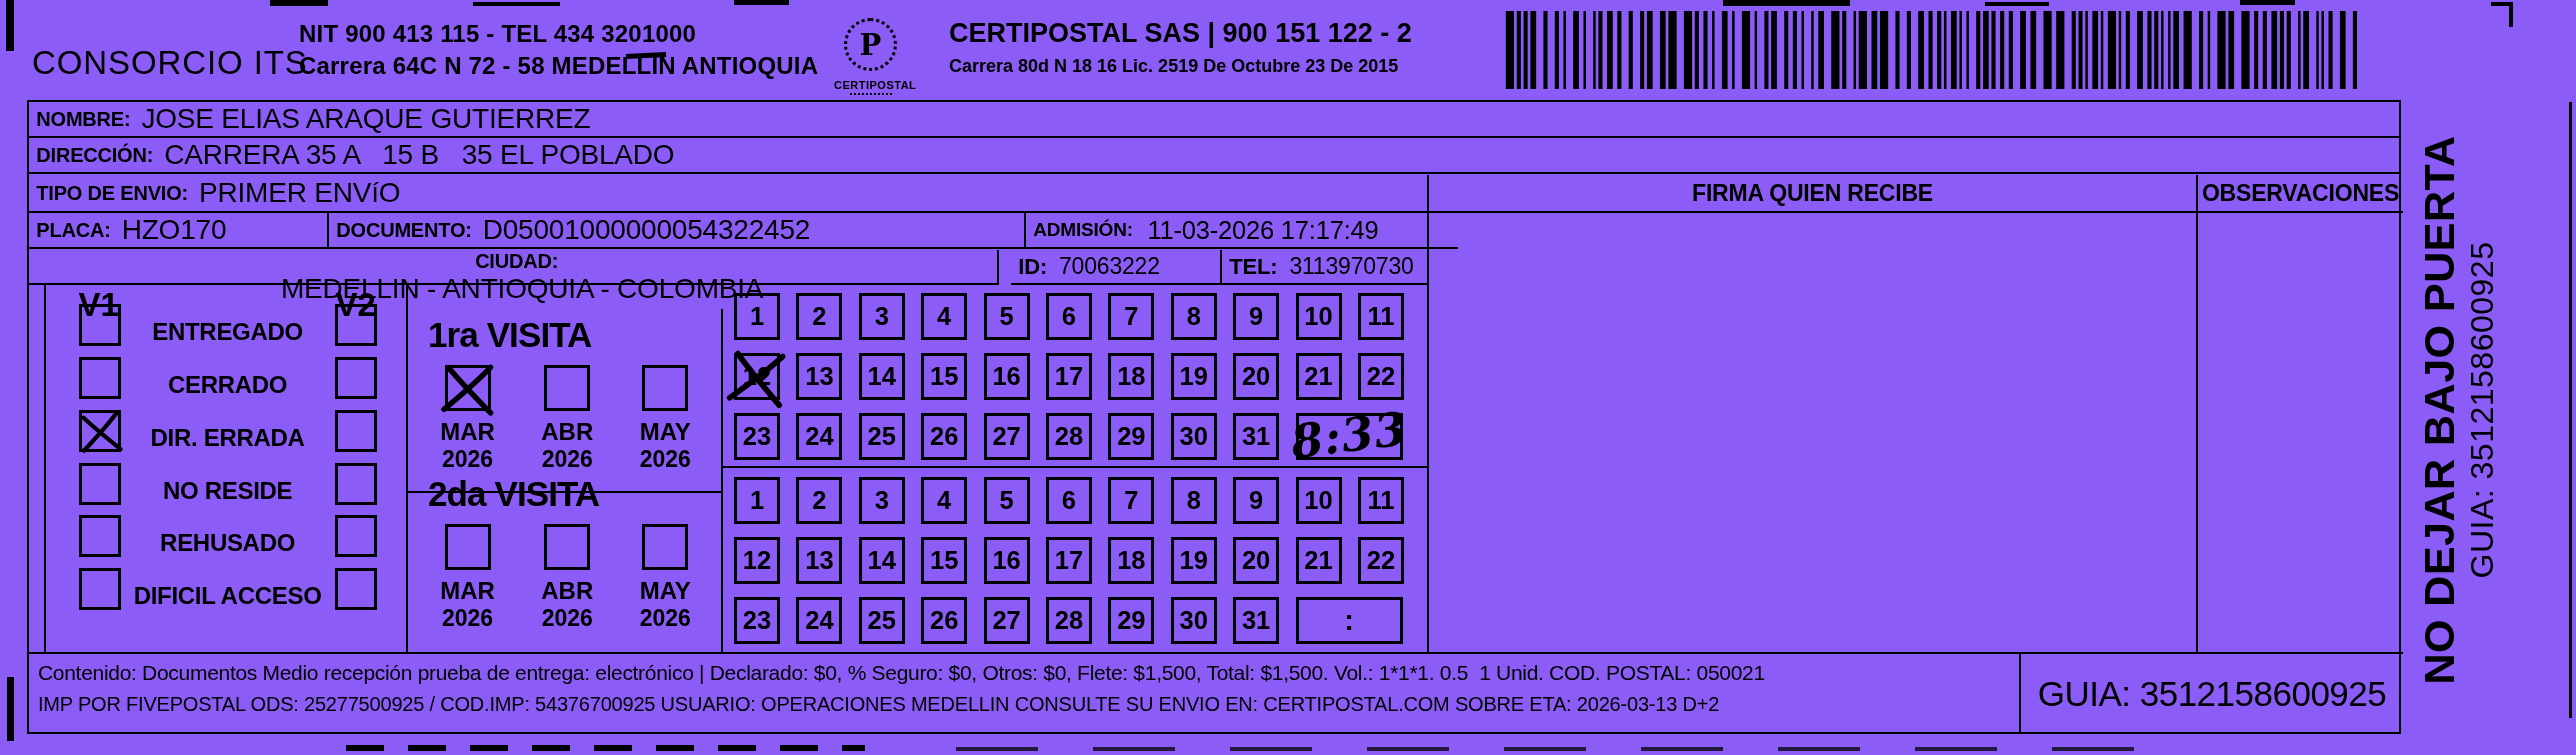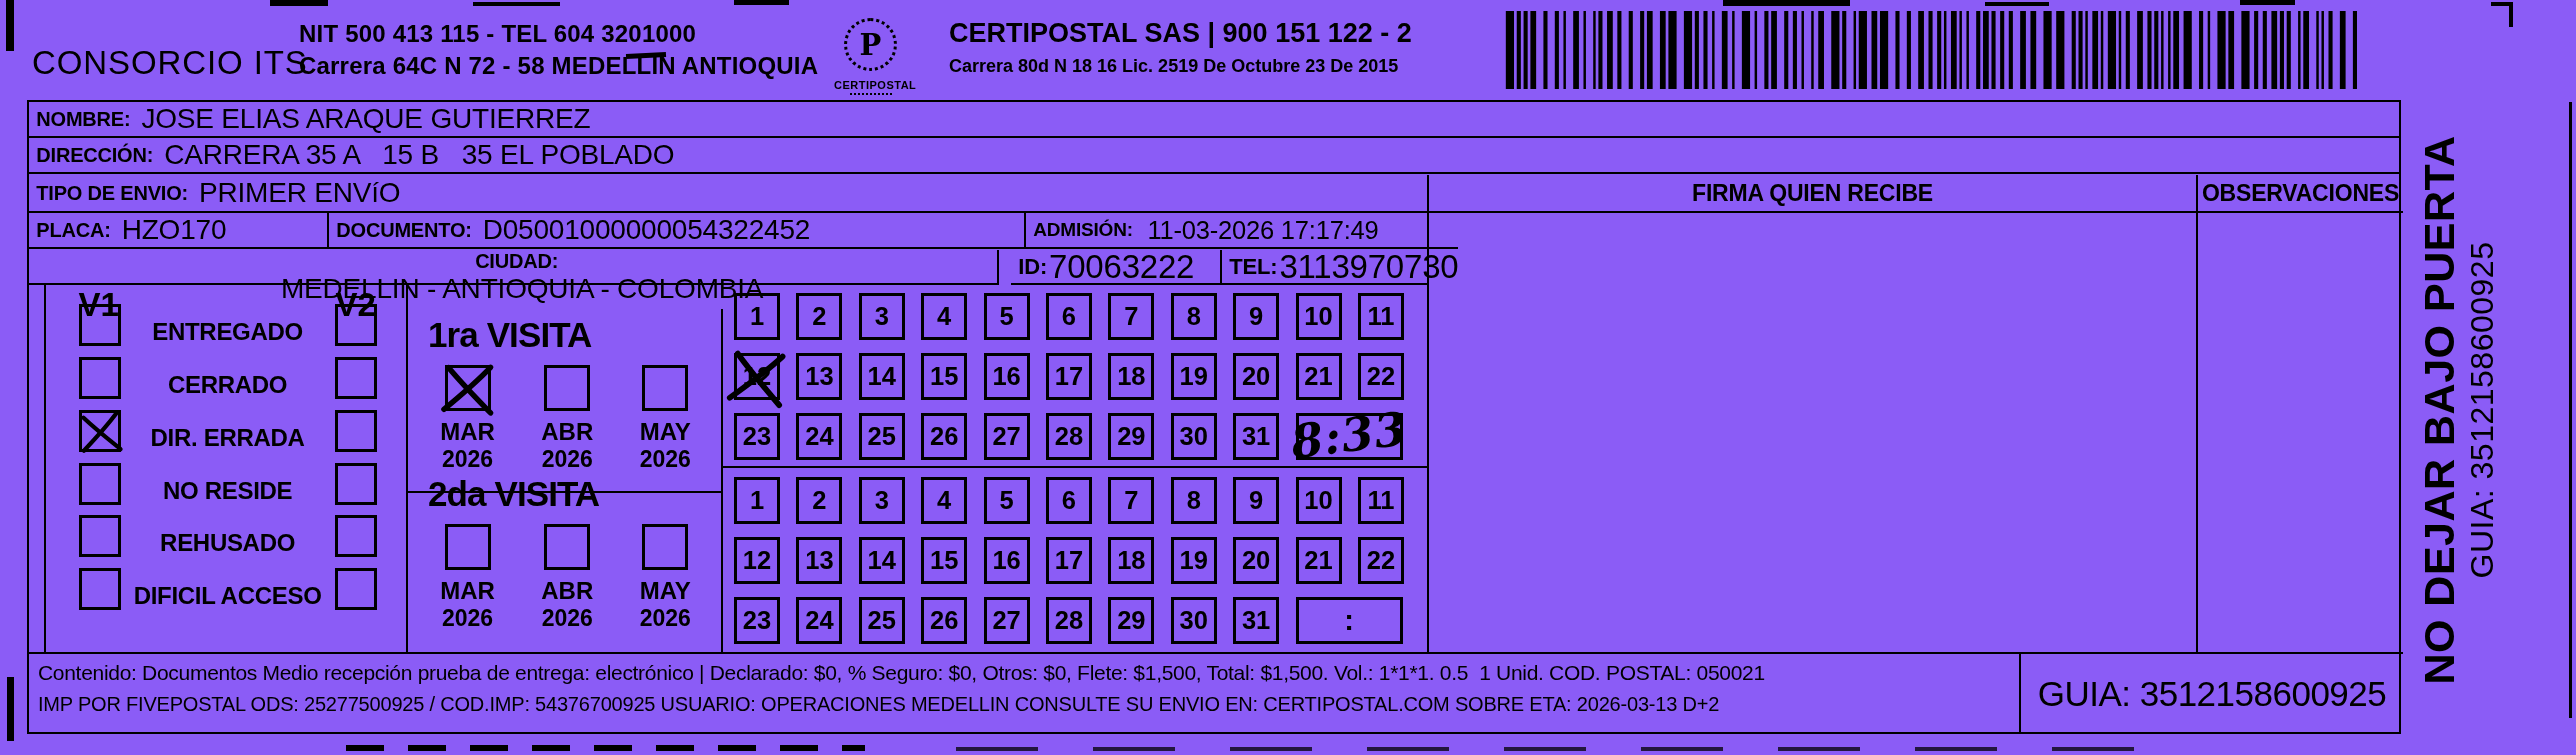--- a/index.html
+++ b/index.html
@@ -42,21 +42,21 @@
   .cell-tipo{left:0;top:73px;width:1398px;height:38px;border-bottom:2.7px solid #000;}
   .cell-placa{left:0;top:111px;width:300px;height:36px;border-bottom:2.7px solid #000;border-right:2.7px solid #000;}
   .cell-doc{left:300px;top:111px;width:697px;height:36px;border-bottom:2.7px solid #000;border-right:2.7px solid #000;}
   .cell-adm{left:997px;top:111px;width:432px;height:36px;border-bottom:2.7px solid #000;}
   .cell-adm .flabel{font-size:19px;}
   .cell-adm .fvalue{font-size:25.5px;margin-left:14.6px;}
   .cell-ciudad{left:0;top:148px;width:970px;height:35px;border-bottom:2.7px solid #000;border-right:2.7px solid #000;flex-direction:column;}
   .cell-id{left:982px;top:148px;width:211px;height:35px;border-bottom:2.7px solid #000;border-right:2.7px solid #000;}
   .cell-tel{left:1193px;top:148px;width:205px;height:35px;border-bottom:2.7px solid #000;}
   .cell-id .flabel,.cell-tel .flabel{font-size:22px;}
-  .cell-id .fvalue,.cell-tel .fvalue{font-size:33px;margin-left:2px;}
+  .cell-id .fvalue,.cell-tel .fvalue{font-size:23px;margin-left:12px;}
 
   
   .col-firma{position:absolute;left:1398px;top:73px;width:769px;height:477px;border-left:2.7px solid #000;box-sizing:border-box;}
   .col-obs{position:absolute;left:2167px;top:73px;width:207px;height:477px;border-left:2.7px solid #000;box-sizing:border-box;}
   .col-head{height:38px;border-bottom:2.7px solid #000;display:flex;align-items:center;justify-content:center;
             font-weight:700;font-size:23px;box-sizing:border-box;letter-spacing:-0.2px;}
 
   
   .status-panel{position:absolute;left:14.6px;top:182px;width:364px;height:368px;
                 border-left:2.7px solid #000;border-right:2.7px solid #000;box-sizing:border-box;}
@@ -130,21 +130,21 @@
   <div class="art" style="left:2240px;top:0;width:55px;height:4.6px;"></div>
   <div class="art" style="left:5.5px;top:0;width:8.2px;height:51px;"></div>
   <div class="art" style="left:7.3px;top:677px;width:6.4px;height:64px;"></div>
   <div class="art" style="left:2569px;top:102px;width:2.7px;height:616px;"></div>
   <div class="art-dashes1"></div>
   <div class="art-dashes2"></div>
   <div class="corner-mark"></div>
 
   <div class="company">CONSORCIO ITS</div>
   <div class="hdr-info">
-    <div>NIT 500 413 115 - TEL 604 3201000</div>
+    <div>NIT 900 413 115 - TEL 434 3201000</div>
     <div>Carrera 64C N 72 - 58 MEDELLIN ANTIOQUIA</div>
   </div>
   <div class="logo">
     <div class="logo-ring">
         <span>P</span>
       </div>
     <div class="logo-caption">CERTIPOSTAL</div>
     <div class="logo-squiggle"></div>
   </div>
   <div class="cp-info">

